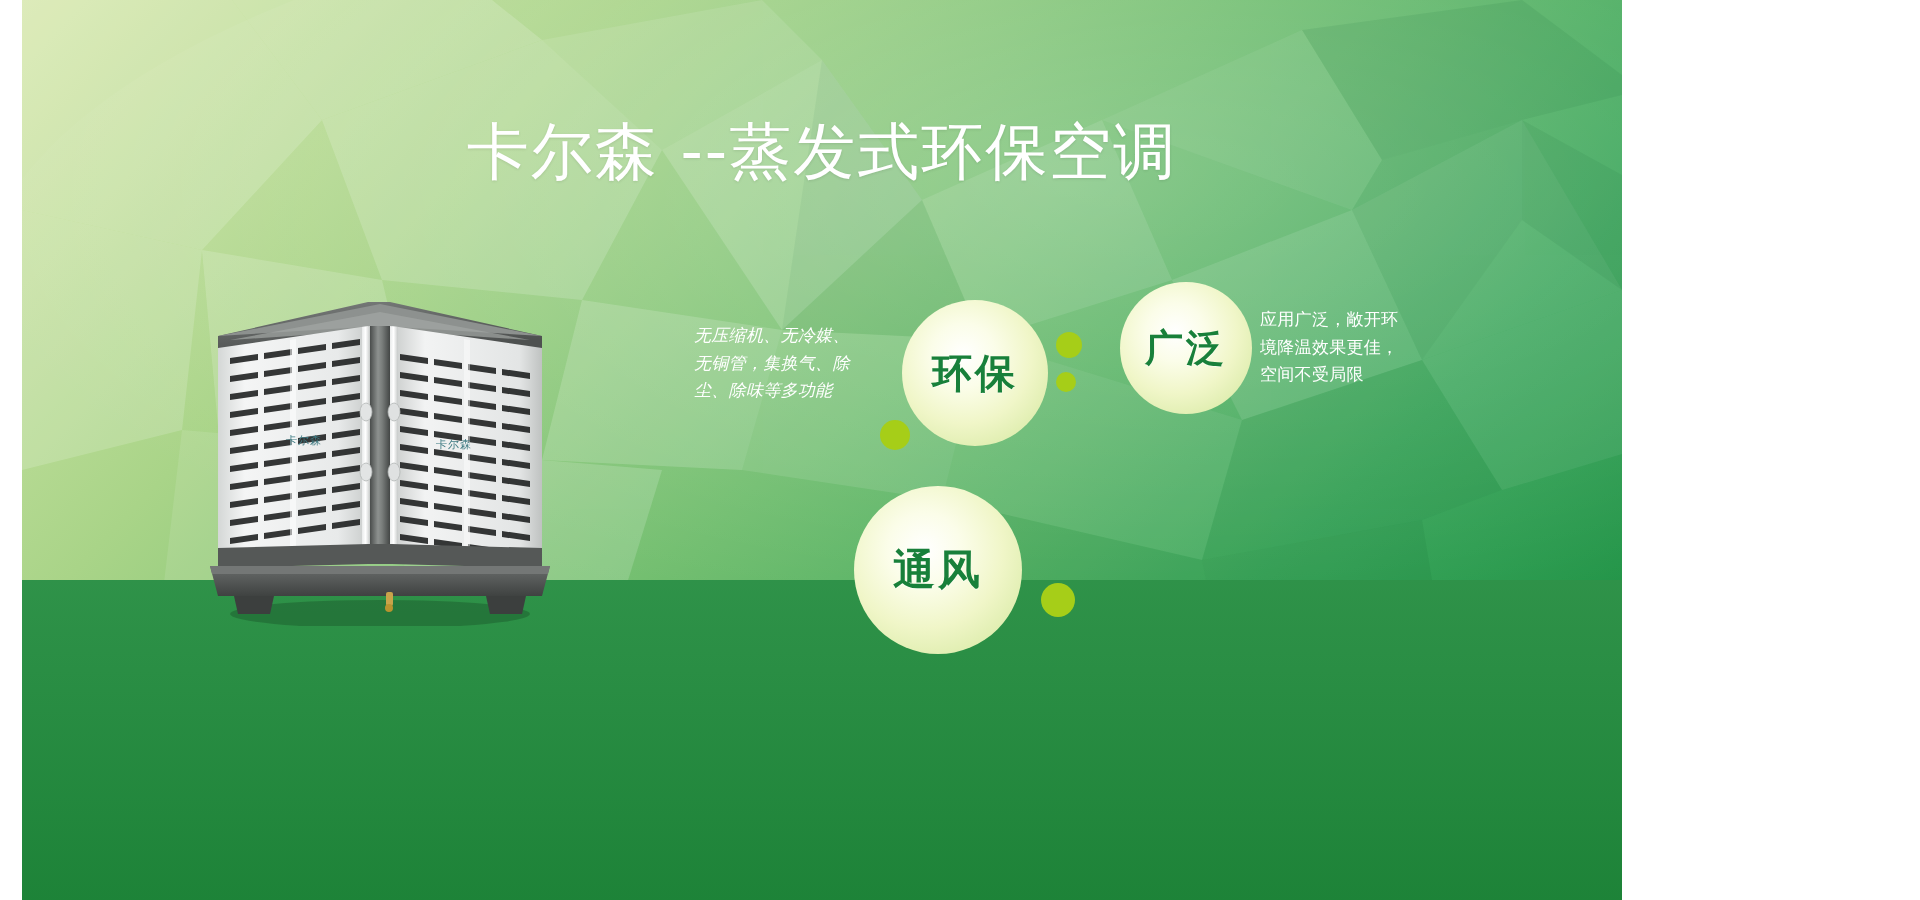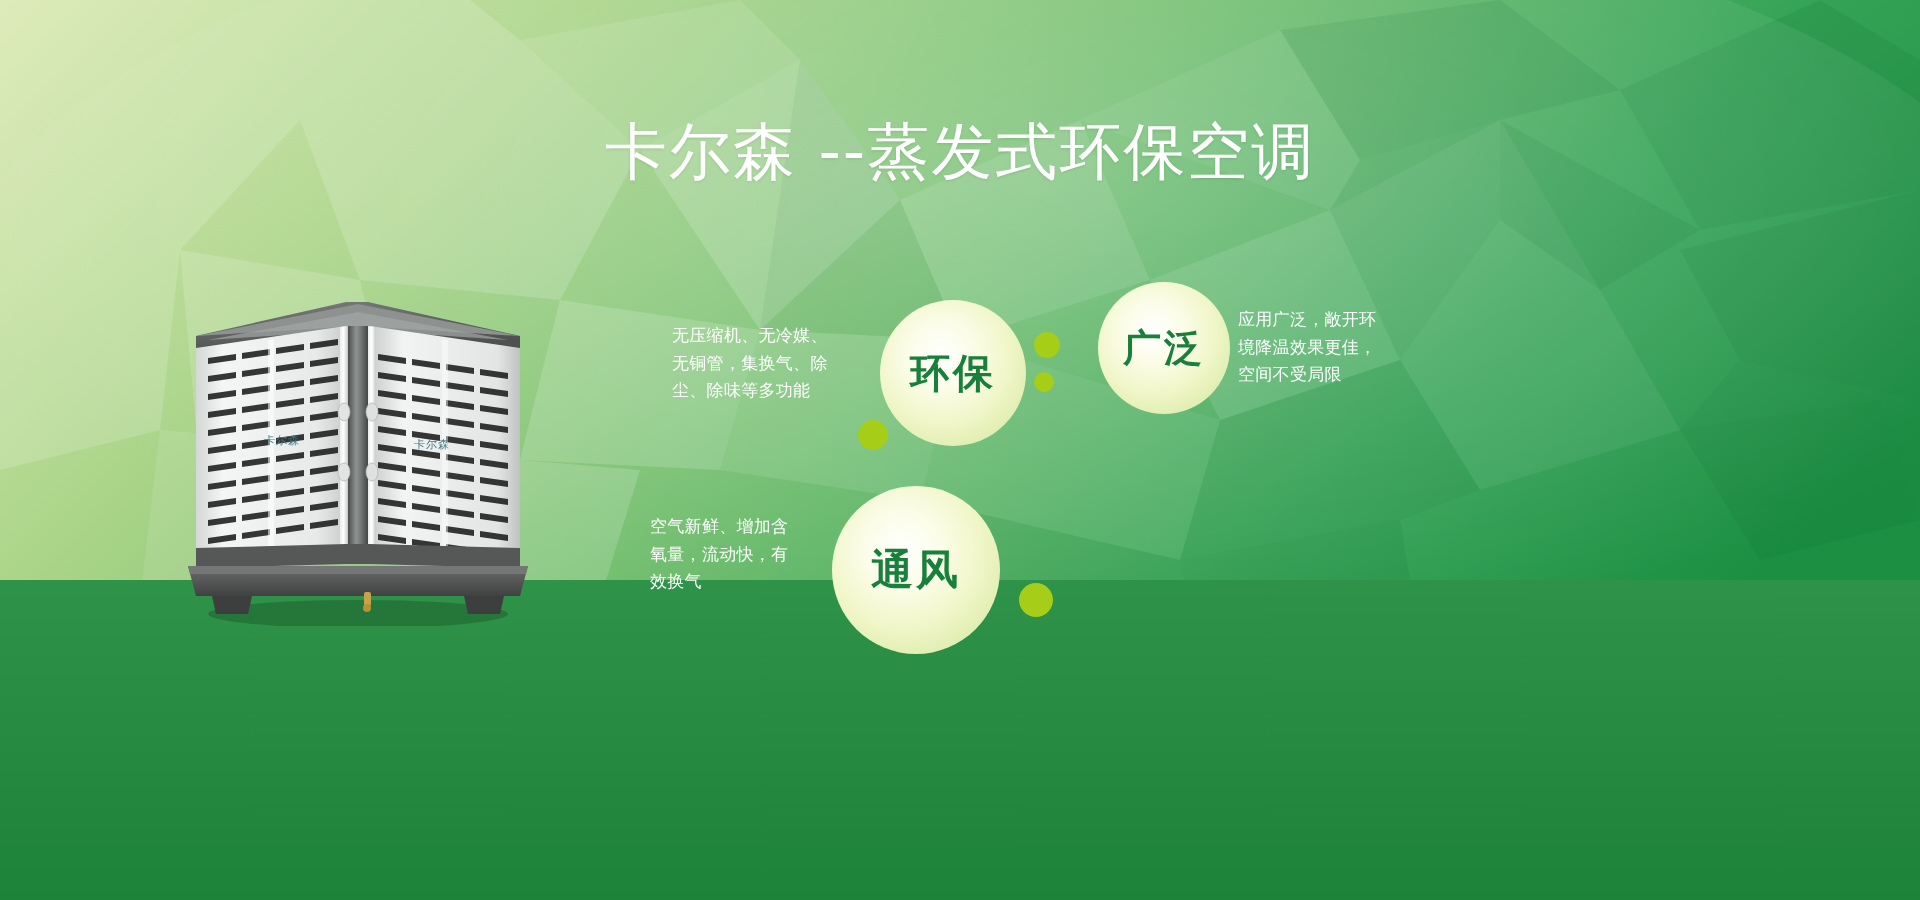--- a/index.html
+++ b/index.html
@@ -4,23 +4,24 @@
 <style>
   * { margin:0; padding:0; box-sizing:border-box; }
   html, body {
     width:1920px; height:900px;
     overflow:hidden;
     font-family:"DejaVu Sans","Liberation Sans",sans-serif;
   }
 
   #banner {
     position:relative;
-    width:1920px; height:900px;
+    width:1600px; height:900px;
     overflow:hidden;
     background:#15803d;
+    margin-left:22px;
   }
 
   
   .bg-svg { position:absolute; inset:0; width:1920px; height:900px; }
 
   .ground {
     position:absolute;
     left:0; right:0;
     bottom:0;
     height:320px;
@@ -97,21 +98,21 @@
   
   .caption {
     position:absolute;
     z-index:16;
     color:#ffffff;
     font-size:17px;
     line-height:1.62;
     letter-spacing:0.3px;
     white-space:pre-line;
   }
-  #cap-huanbao  { left:672px;  top:322px; width:196px; text-align:left; }
+  #cap-huanbao  { left:672px;  top:322px; width:196px; text-align:left;font-style:italic; }
   #cap-guangfan { left:1238px; top:306px; width:200px; text-align:left; }
   #cap-tongfeng { left:650px;  top:513px; width:192px; text-align:left; }
   #cap-jiangwen { left:1205px; top:486px; width:226px; text-align:left; }
 </style>
 </head>
 <body>
 
 <div id="banner">
 
   <svg class="bg-svg" viewBox="0 0 1920 900" preserveAspectRatio="none">
@@ -405,17 +406,14 @@
   <div class="dot" id="dot-2"></div>
   <div class="dot" id="dot-3"></div>
   <div class="dot" id="dot-4"></div>
 
   <div class="caption" id="cap-huanbao">无压缩机、无冷媒、
 无铜管，集换气、除
 尘、除味等多功能</div>
   <div class="caption" id="cap-guangfan">应用广泛，敞开环
 境降温效果更佳，
 空间不受局限</div>
-  <div class="caption" id="cap-tongfeng">空气新鲜、增加含
-氧量，流动快，有
-效换气</div>
 
 </div>
 
 </body></html>

